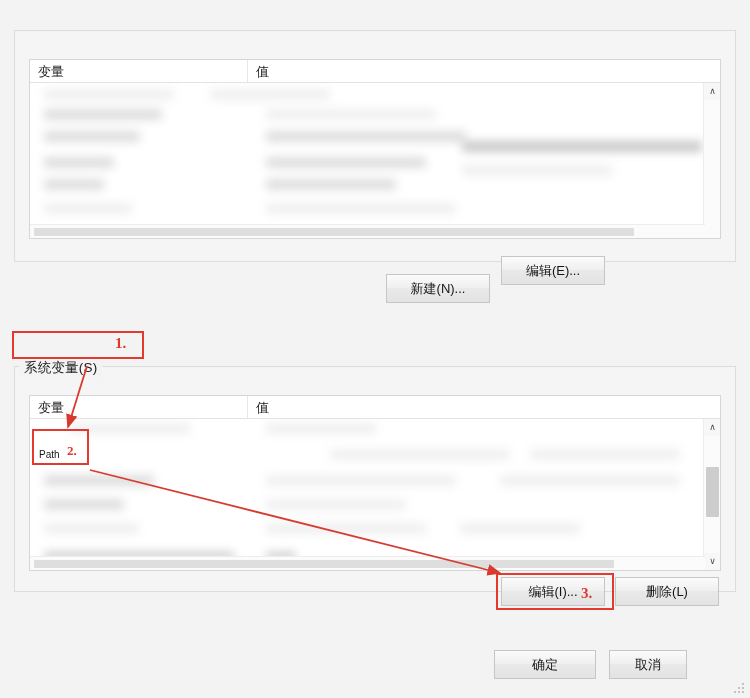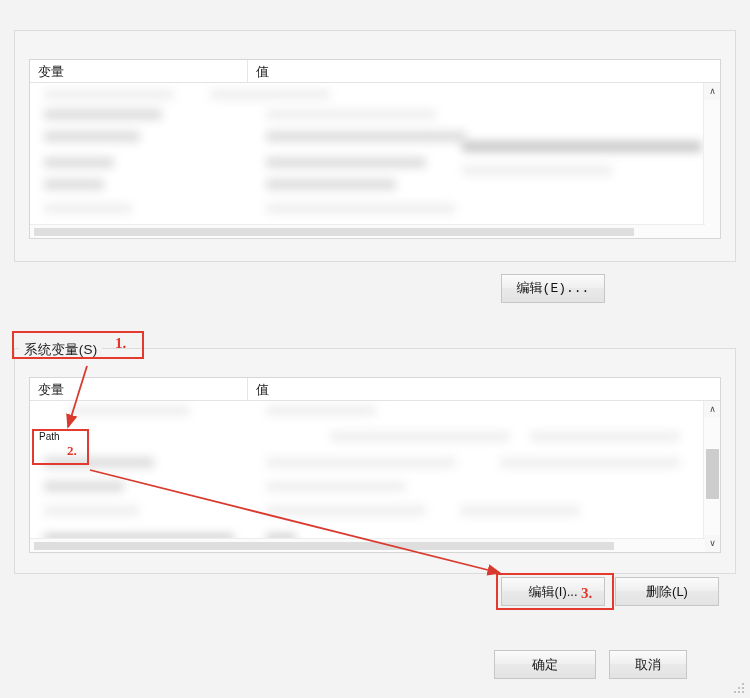--- a/index.html
+++ b/index.html
@@ -26,21 +26,21 @@
   }
 
   
   .group {
     position: absolute;
     border: 1px solid #dcdcdc;
     background: #f5f5f5;
     box-sizing: border-box;
   }
   #user-group  { left: 14px; top: 30px;  width: 722px; height: 232px; }
-  #system-group{ left: 14px; top: 348px; width: 722px; height: 226px; }
+  #system-group{ left: 14px; top: 366px; width: 722px; height: 226px; }
 
   .group-label {
     position: absolute;
     top: -8px;
     left: 10px;
     background: #f3f3f3;
     padding: 0 5px;
     font-size: 13.5px;
     color: #1b1b1b;
     white-space: nowrap;
@@ -161,21 +161,21 @@
     font-size: 13px;
     color: #141414;
     text-align: center;
     line-height: 27px;
     white-space: nowrap;
     font-family: "Liberation Sans", sans-serif;
   }
   .btn.wide { width: 104px; }
   
   #btn-user-new    { left: 386px; top: 274px; }
-  #btn-user-edit   { left: 501px; top: 274px; font-family: Liberation Mono, monospace; }
+  #btn-user-edit   { left: 501px; top: 256px; }
   #btn-user-delete { left: 615px; top: 274px; }
   
   #btn-sys-new     { left: 386px; top: 577px; }
   #btn-sys-edit    { left: 501px; top: 577px; text-align: center; }
   #btn-sys-delete  { left: 615px; top: 577px; }
   
   #btn-ok     { left: 494px; top: 650px; width: 102px; height: 29px; }
   #btn-cancel { left: 609px; top: 650px; width: 78px; height: 29px; }
 
   
@@ -260,20 +260,21 @@
           <div class="sb-arrow up">∧</div>
         </div>
 
         <div class="hscroll" style="width:675px;">
           <div class="hs-thumb" style="width:600px;"></div>
         </div>
       </div>
     </div>
   </div>
 
+  <div class="btn wide" id="btn-user-new">新建(N)...</div>
   <div class="btn wide" id="btn-user-edit">编辑(E)...</div>
 
   <div class="group" id="system-group">
     <div class="group-label">系统变量(S)</div>
 
     <div class="listview" id="system-list">
       <div class="lv-header">
         <div class="lv-col c1">变量</div>
         <div class="lv-col c2">值</div>
       </div>

